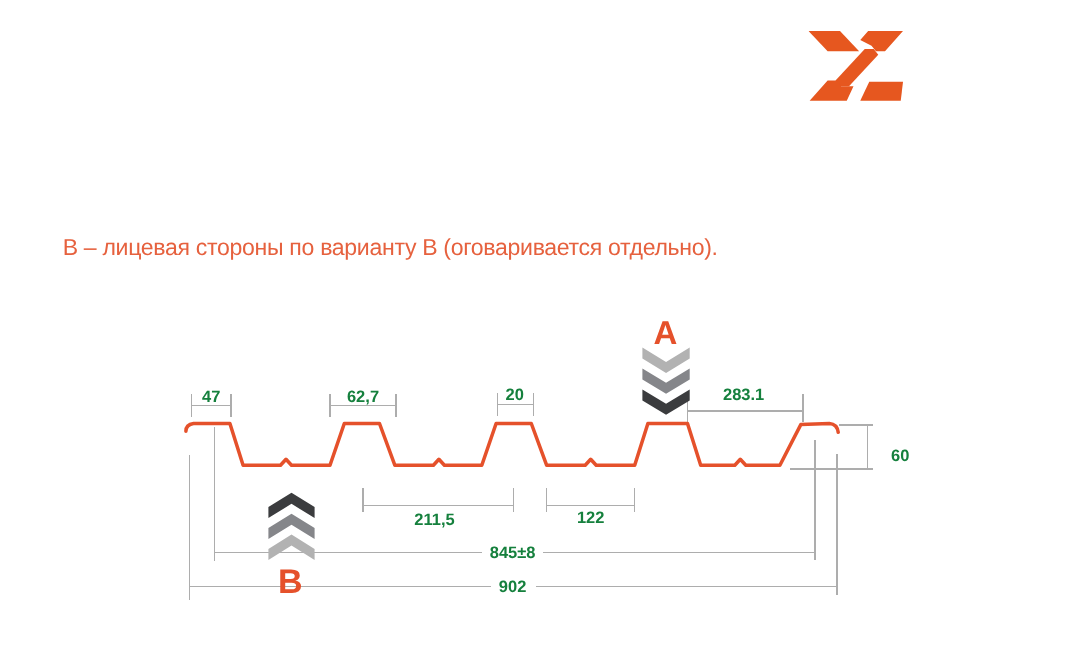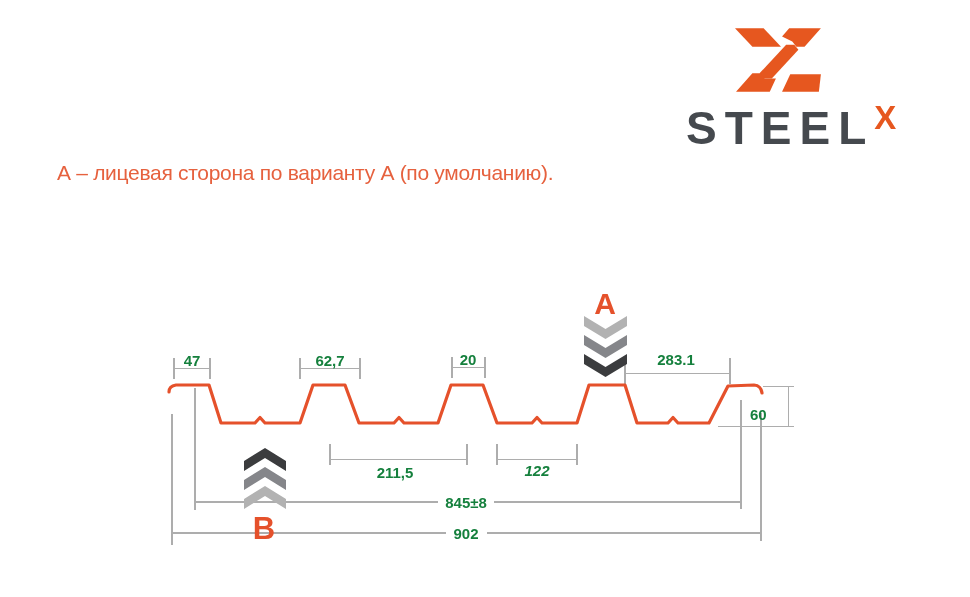--- a/index.html
+++ b/index.html
@@ -55,25 +55,22 @@
 
   <svg id="logo-mark" viewBox="0 0 88 67" xmlns="http://www.w3.org/2000/svg">
     <g fill="#e6571f">
       <path d="M0,2 H28 L45,20 H17 Z"></path>
       <path d="M53,2 H84 L68,20 H60 L56,15 L46,10 Z"></path>
       <path d="M24,46 L50,18 L58,18 L62,23 L36,51 L28,51 Z"></path>
       <path d="M1,64 L17,46 H25 L29,51 H40 L34,64 Z"></path>
       <path d="M46,64 L54,47 H84 L82,64 Z"></path>
     </g>
   </svg>
-  <div id="wordmark">
-    <span class="brand">STEEL</span><span class="brand-sup">X</span>
-  </div>
 
-  <div id="note-a" class="note">А – лицевая сторона по варианту А (по умолчанию).</div>
+  <div id="note-b" class="note">В – лицевая стороны по варианту В (оговаривается отдельно).</div>
 
   <svg id="drawing-svg" viewBox="0 0 970 597" xmlns="http://www.w3.org/2000/svg">
 
     <g stroke="#adadad" stroke-width="1.2" shape-rendering="crispEdges">
 
       <g>
         <line x1="174" y1="358" x2="174" y2="379"></line>
         <line x1="210" y1="358" x2="210" y2="379"></line>
         <line x1="174" y1="368.5" x2="210" y2="368.5"></line>
       </g>
@@ -151,22 +148,22 @@
       <polygon fill="#3b3c3e" points="244,461 265,448 286,461 286,471 265,458 244,471"></polygon>
       <polygon fill="#85868a" points="244,480 265,467 286,480 286,490 265,477 244,490"></polygon>
       <polygon fill="#b2b2b2" points="244,499 265,486 286,499 286,509 265,496 244,509"></polygon>
     </g>
   </svg>
 
   <div class="dim-label" style="left:192px; top:352px;">47</div>
   <div class="dim-label" style="left:330px; top:352px;">62,7</div>
   <div class="dim-label" style="left:468px; top:351px;">20</div>
   <div class="dim-label" style="left:676px; top:351px;">283.1</div>
-  <div class="dim-label left-anchor" style="left:750px; top:406px;text-align:right;">60</div>
+  <div class="dim-label left-anchor" style="left:810px; top:406px;text-align:right;">60</div>
   <div class="dim-label" style="left:395px; top:464px;">211,5</div>
-  <div class="dim-label" style="left:537px; top:462px;font-style:italic;">122</div>
+  <div class="dim-label" style="left:537px; top:462px;">122</div>
   <div class="dim-label" style="left:466px; top:494px;">845±8</div>
   <div class="dim-label" style="left:466px; top:525px;">902</div>
 
   <div id="marker-a" class="marker">А</div>
   <div id="marker-b" class="marker">В</div>
 
 </div>
 
 </body></html>

